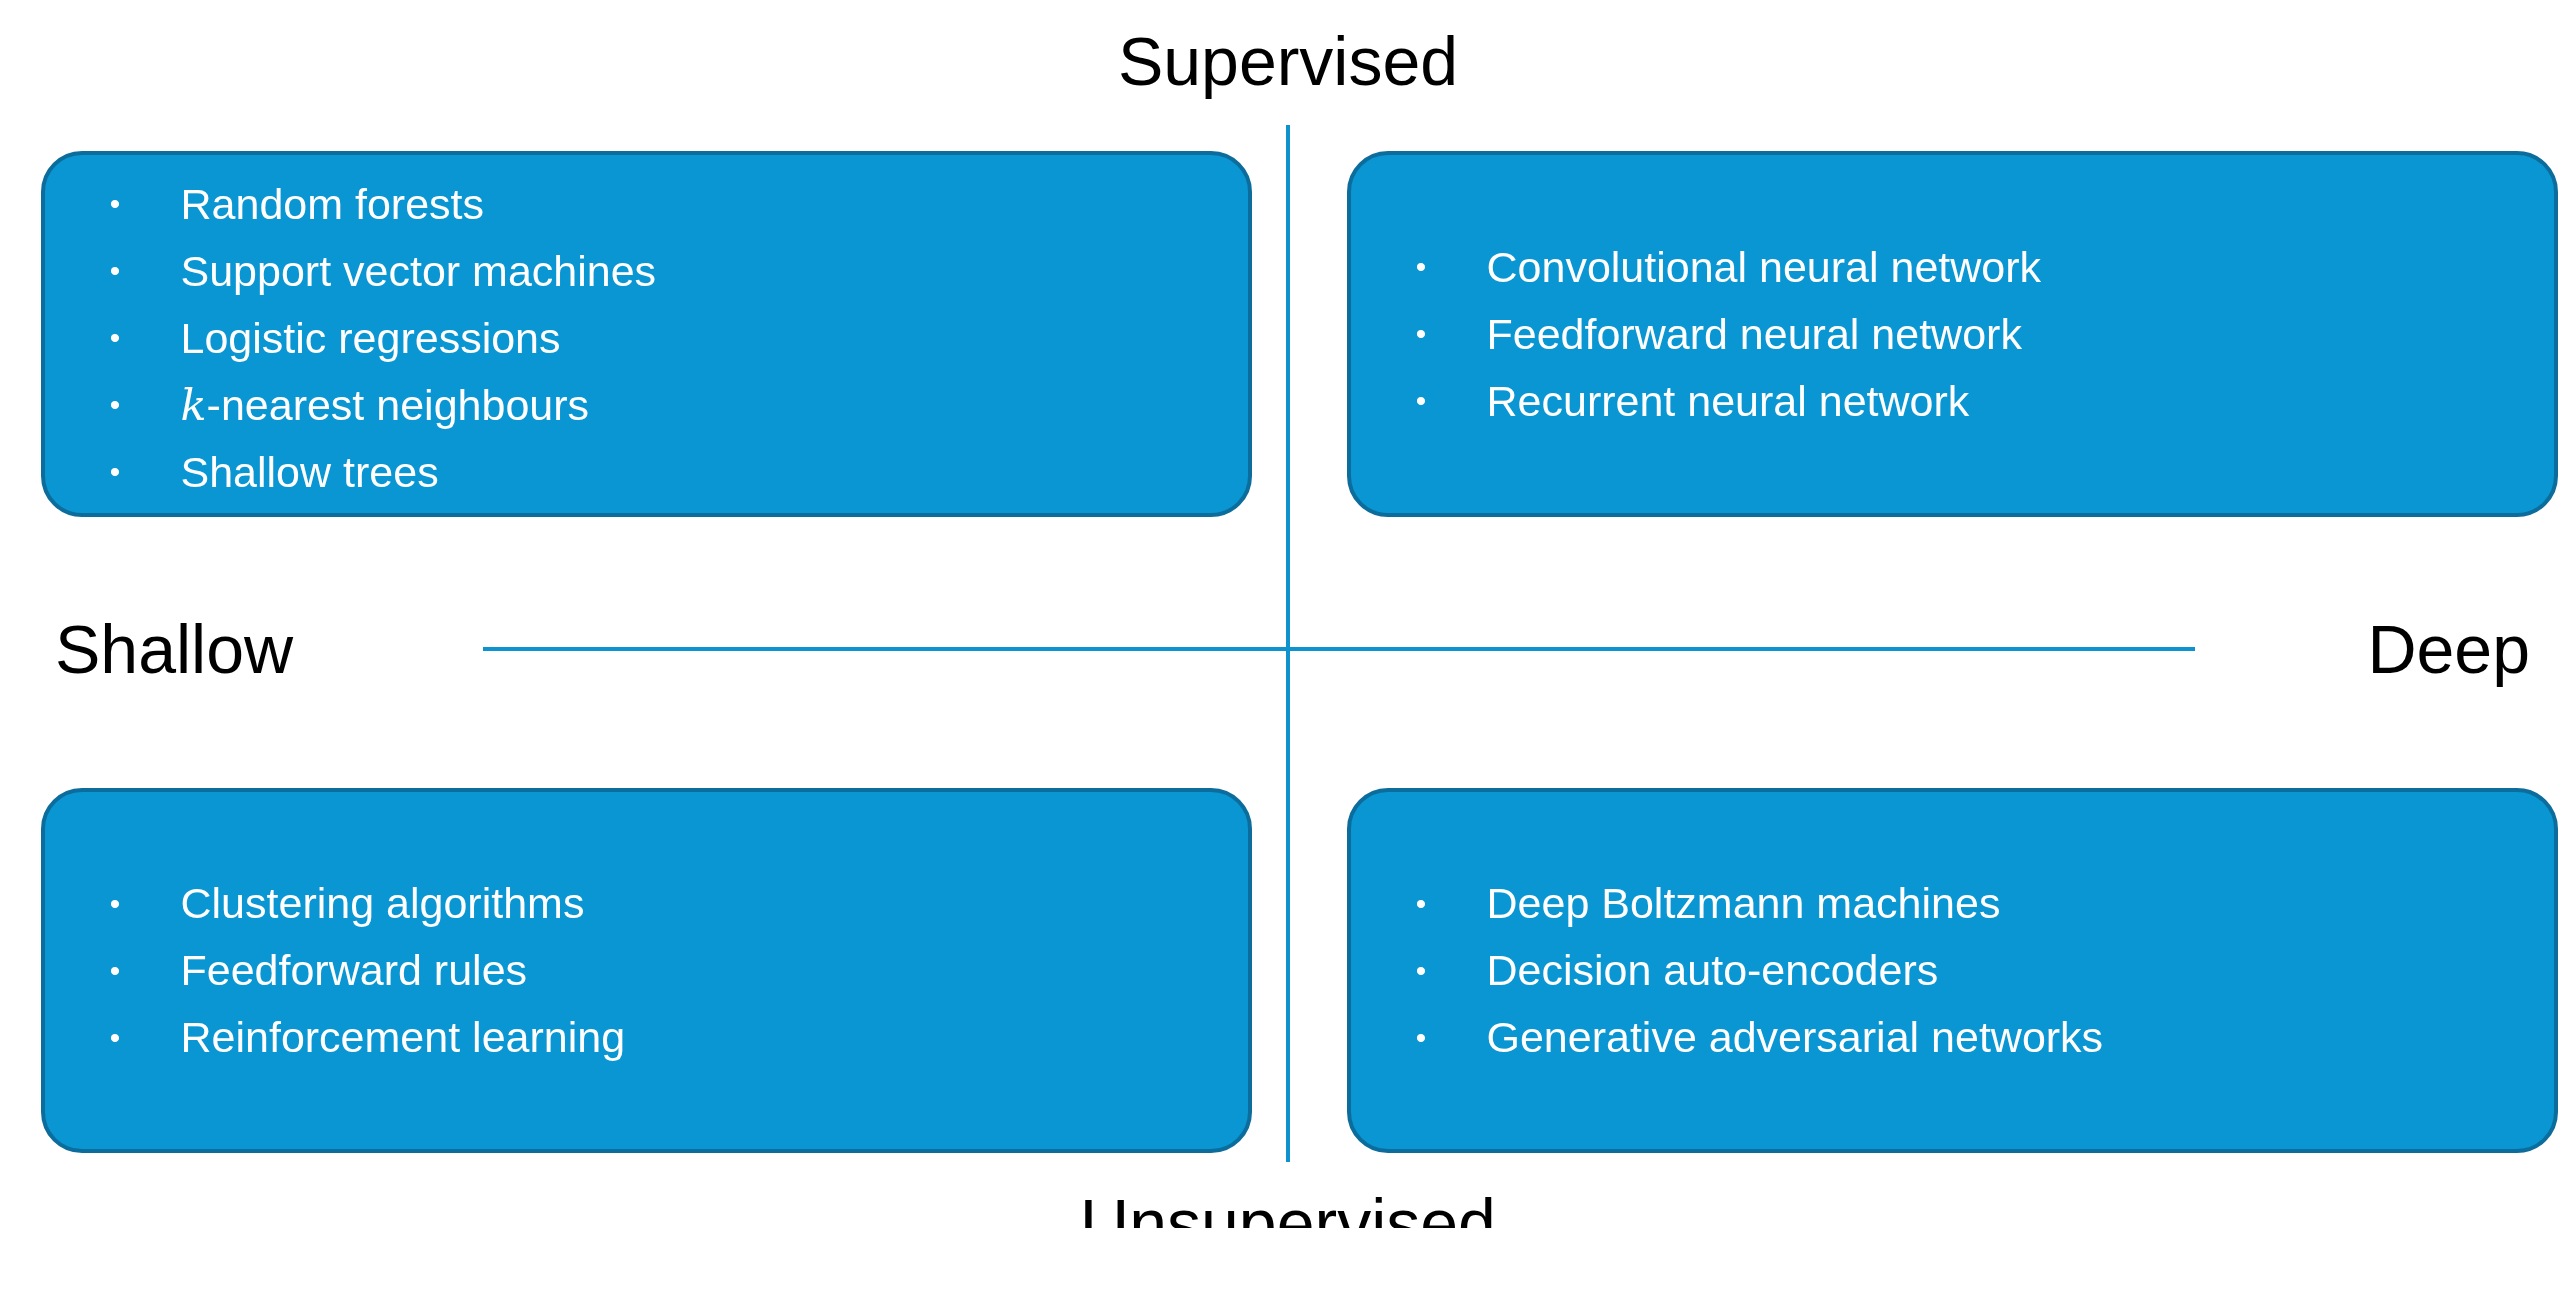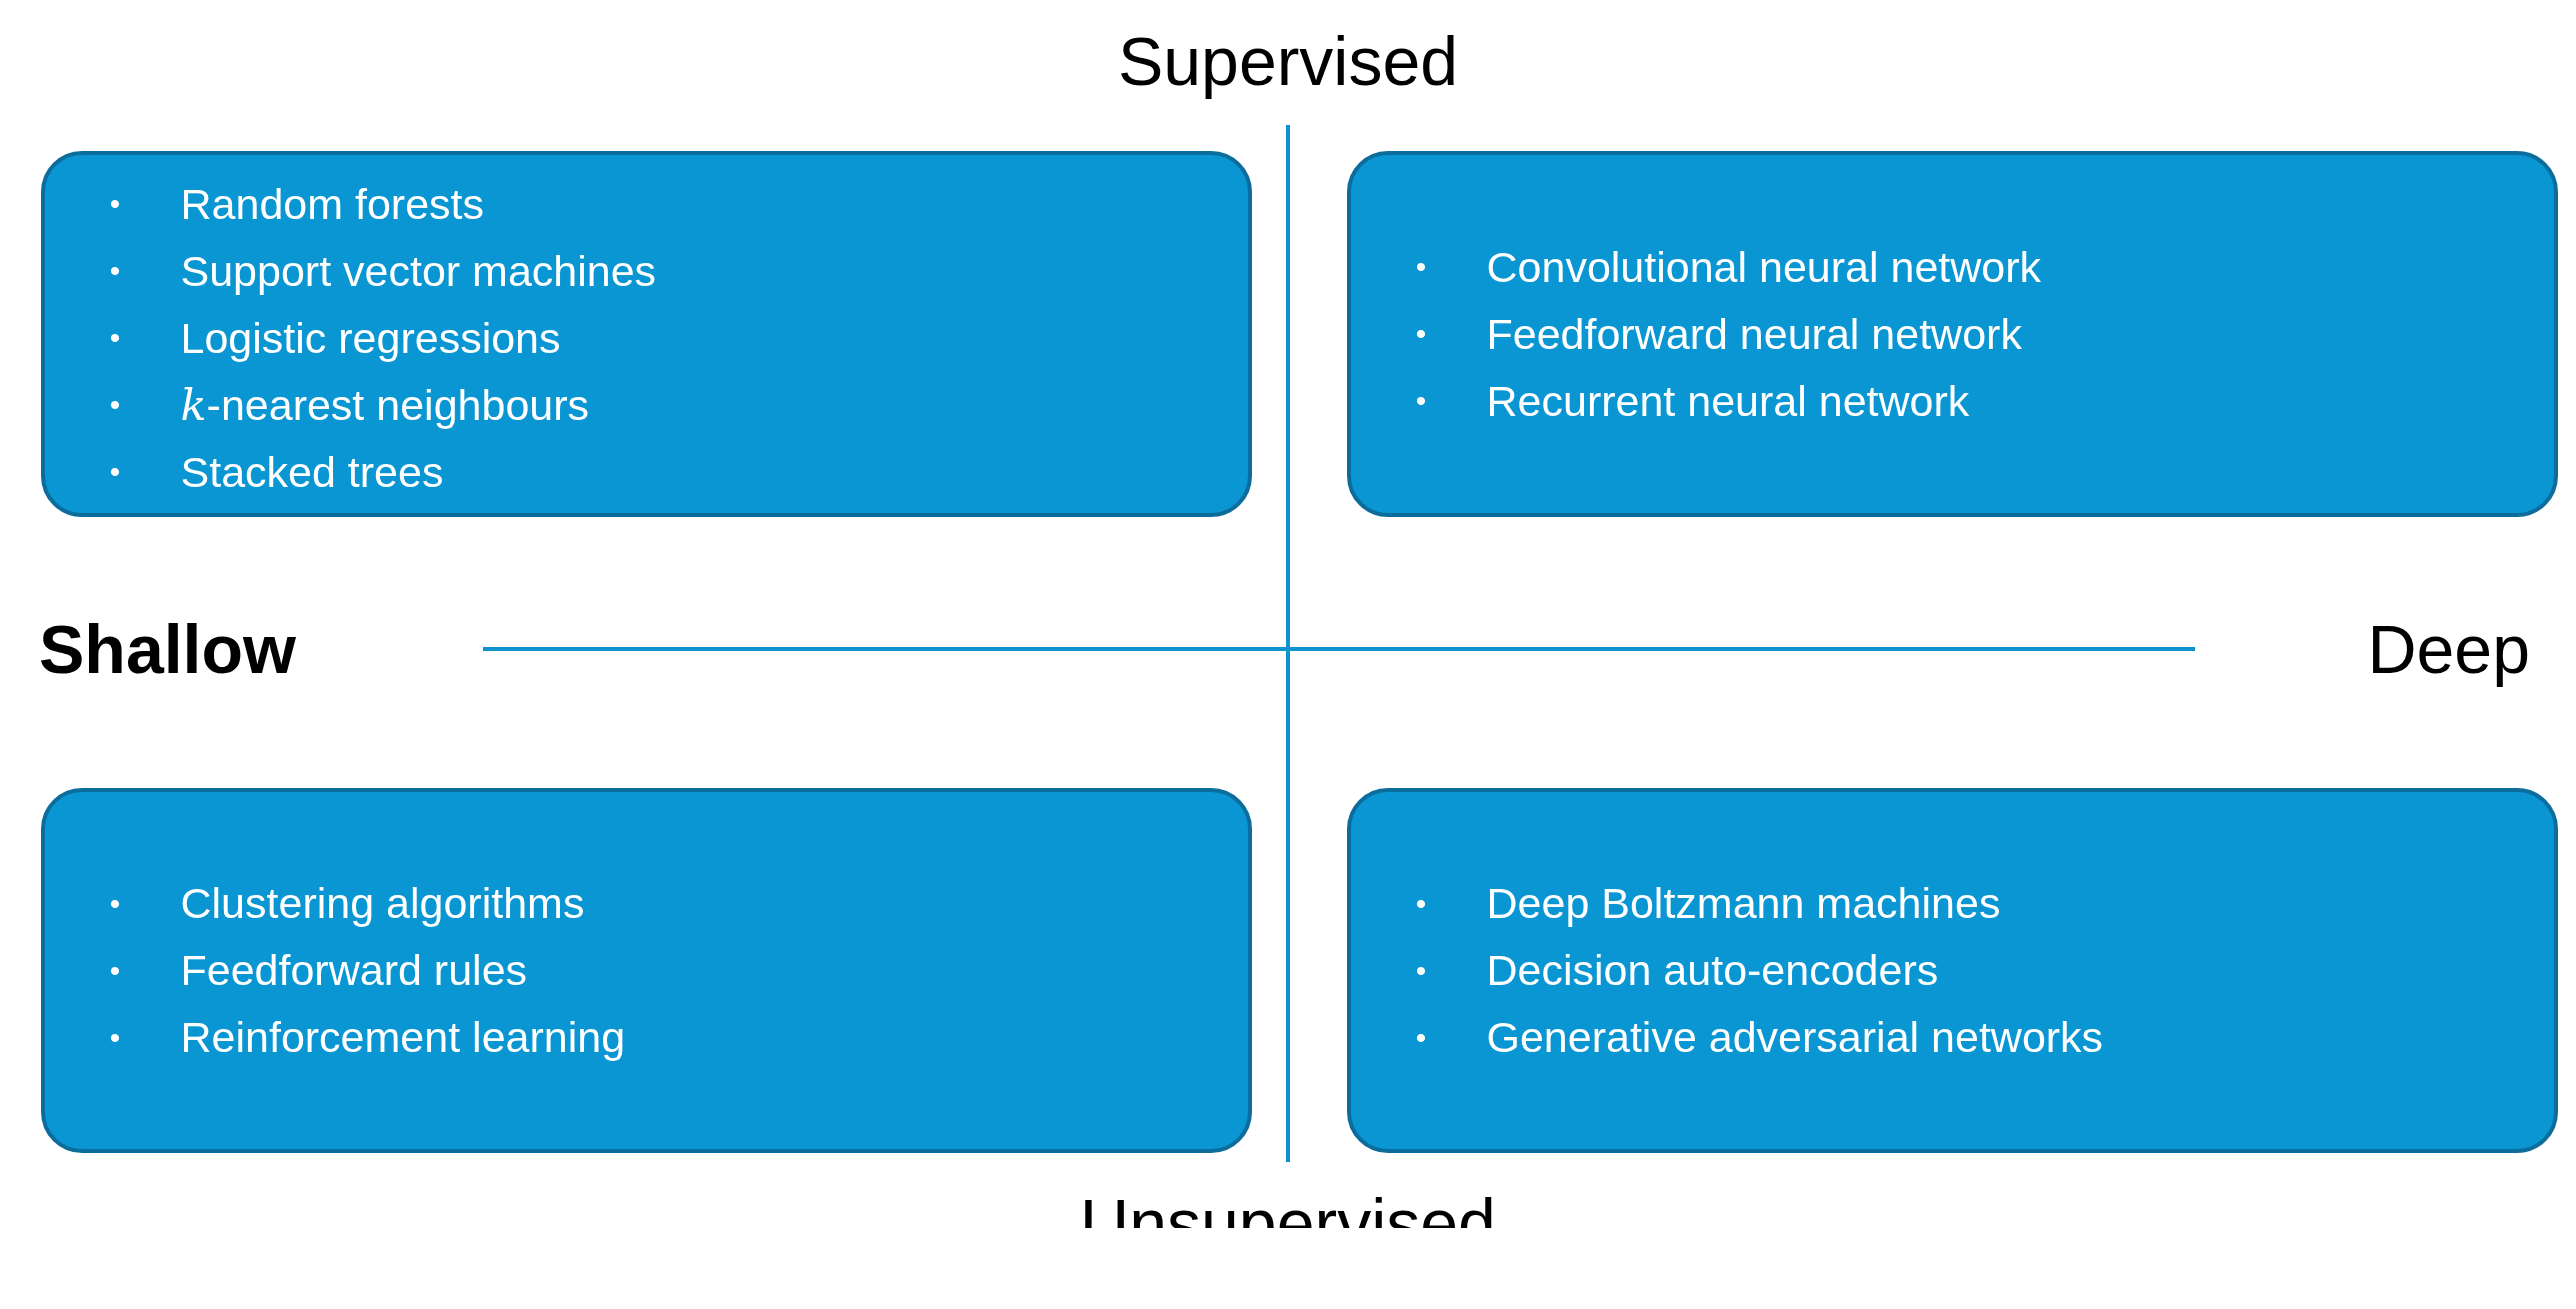--- a/index.html
+++ b/index.html
@@ -24,21 +24,21 @@
     line-height: 1.1;
     white-space: nowrap;
   }
   .axis-label.center {
     left: 0;
     width: 2576px;
     text-align: center;
   }
   #label-supervised   { top: 24px; }
   #label-unsupervised { top: 1186px; }
-  #label-shallow      { left: 39px;  top: 612px; font-weight: bold; }
+  #label-shallow      { left: 55px;  top: 612px; }
   #label-deep         { right: 46px; top: 612px; margin-left: 19px; }
 
   
   .vline {
     position: absolute;
     left: 1286px;
     top: 125px;
     width: 3.6px;
     height: 1037px;
     background: #0f93ce;
@@ -123,21 +123,21 @@
       <span>Logistic regressions</span>
     </div>
     <div class="item">
       <span class="bullet">•</span>
       <span class="math-it">k</span>
       <span>-nearest neighbours</span>
     </div>
     <div class="item">
       <span class="bullet">•</span>
       <span class="math-it"></span>
-      <span>Stacked trees</span>
+      <span>Shallow trees</span>
     </div>
   </div>
 
   <div id="box-top-right" class="box">
     <div class="item">
       <span class="bullet">•</span>
       <span>Convolutional neural network</span>
     </div>
     <div class="item">
       <span class="bullet">•</span>

